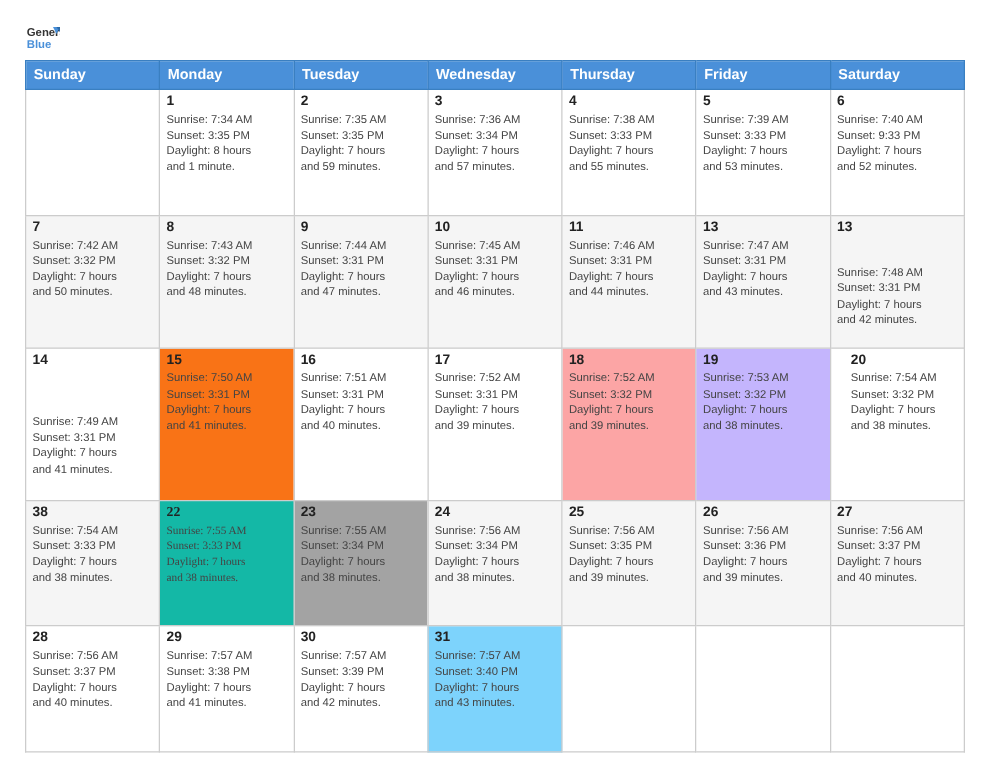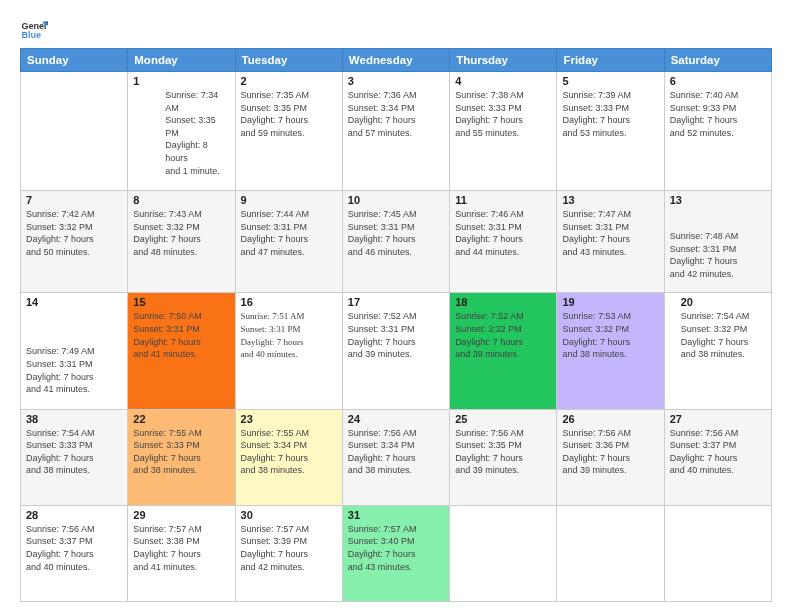--- a/index.html
+++ b/index.html
@@ -122,21 +122,21 @@
           <th>Thursday</th>
           <th>Friday</th>
           <th>Saturday</th>
         </tr>
     </thead>
     <tbody id="calendar-body">
     <tr>
           <td class="empty-cell"></td>
           <td style="background: rgb(255, 255, 255);">
             <span class="day-number">1</span>
-            <div class="day-info" style="white-space: pre-line; margin-left: 32px;">Sunrise: 7:34 AM
+            <div class="day-info" style="white-space: pre-line;">Sunrise: 7:34 AM
 Sunset: 3:35 PM
 Daylight: 8 hours
 and 1 minute.</div>
           </td>
           <td style="background: rgb(255, 255, 255);">
             <span class="day-number">2</span>
             <div class="day-info" style="white-space: pre-line;">Sunrise: 7:35 AM
 Sunset: 3:35 PM
 Daylight: 7 hours
 and 59 minutes.</div>
@@ -231,33 +231,33 @@
           </td>
           <td style="background: #f97316;">
             <span class="day-number">15</span>
             <div class="day-info" style="white-space: pre-line;">Sunrise: 7:50 AM
 Sunset: 3:31 PM
 Daylight: 7 hours
 and 41 minutes.</div>
           </td>
           <td style="background: rgb(255, 255, 255);">
             <span class="day-number">16</span>
-            <div class="day-info" style="white-space: pre-line; font-family: Liberation Serif, serif;">Sunrise: 7:51 AM
+            <div class="day-info" style="white-space: pre-line;">Sunrise: 7:51 AM
 Sunset: 3:31 PM
 Daylight: 7 hours
 and 40 minutes.</div>
           </td>
           <td style="background: rgb(255, 255, 255);">
             <span class="day-number">17</span>
             <div class="day-info" style="white-space: pre-line;">Sunrise: 7:52 AM
 Sunset: 3:31 PM
 Daylight: 7 hours
 and 39 minutes.</div>
           </td>
-          <td style="background: #22c55e;">
+          <td style="background: #fca5a5;">
             <span class="day-number">18</span>
             <div class="day-info" style="white-space: pre-line;">Sunrise: 7:52 AM
 Sunset: 3:32 PM
 Daylight: 7 hours
 and 39 minutes.</div>
           </td>
           <td style="background: #c4b5fd;">
             <span class="day-number">19</span>
             <div class="day-info" style="white-space: pre-line;">Sunrise: 7:53 AM
 Sunset: 3:32 PM
@@ -273,28 +273,28 @@
           </td>
         </tr>
         <tr>
           <td style="background: rgb(245, 245, 245);">
             <span class="day-number">38</span>
             <div class="day-info" style="white-space: pre-line;">Sunrise: 7:54 AM
 Sunset: 3:33 PM
 Daylight: 7 hours
 and 38 minutes.</div>
           </td>
-          <td style="background: #fdba74;">
+          <td style="background: #14b8a6; font-family: Liberation Serif, serif;">
             <span class="day-number">22</span>
             <div class="day-info" style="white-space: pre-line;">Sunrise: 7:55 AM
 Sunset: 3:33 PM
 Daylight: 7 hours
 and 38 minutes.</div>
           </td>
-          <td style="background: #fef9c3;">
+          <td style="background: #a3a3a3;">
             <span class="day-number">23</span>
             <div class="day-info" style="white-space: pre-line;">Sunrise: 7:55 AM
 Sunset: 3:34 PM
 Daylight: 7 hours
 and 38 minutes.</div>
           </td>
           <td style="background: rgb(245, 245, 245);">
             <span class="day-number">24</span>
             <div class="day-info" style="white-space: pre-line;">Sunrise: 7:56 AM
 Sunset: 3:34 PM
@@ -338,21 +338,21 @@
 Daylight: 7 hours
 and 41 minutes.</div>
           </td>
           <td style="background: rgb(255, 255, 255);">
             <span class="day-number">30</span>
             <div class="day-info" style="white-space: pre-line;">Sunrise: 7:57 AM
 Sunset: 3:39 PM
 Daylight: 7 hours
 and 42 minutes.</div>
           </td>
-          <td style="background: #86efac;">
+          <td style="background: #7dd3fc;">
             <span class="day-number">31</span>
             <div class="day-info" style="white-space: pre-line;">Sunrise: 7:57 AM
 Sunset: 3:40 PM
 Daylight: 7 hours
 and 43 minutes.</div>
           </td>
           <td class="empty-cell"></td>
           <td class="empty-cell"></td>
           <td class="empty-cell"></td>
         </tr>

